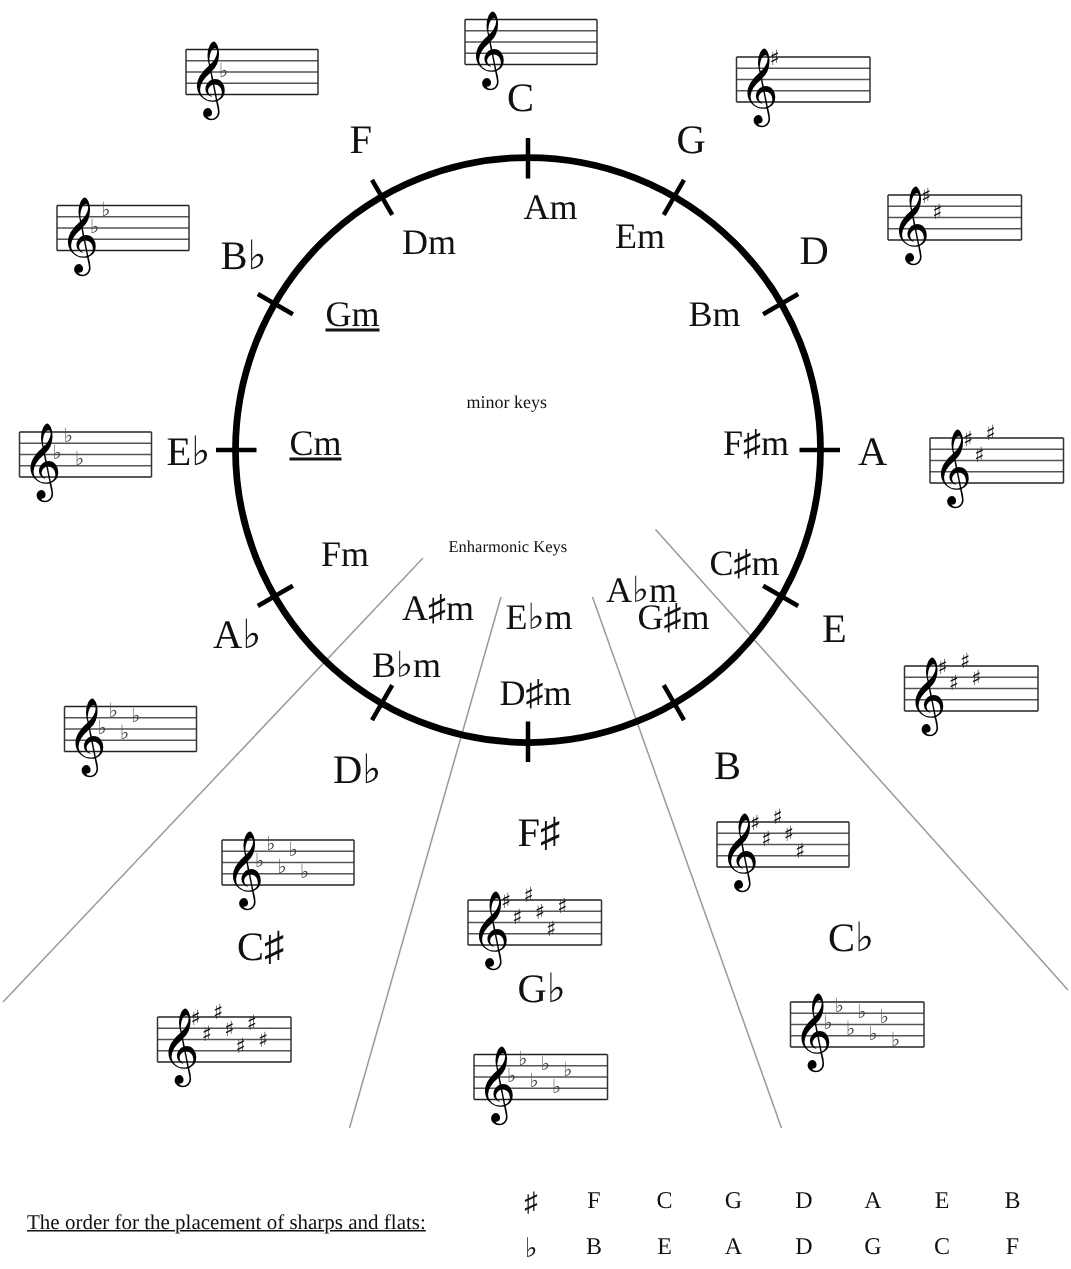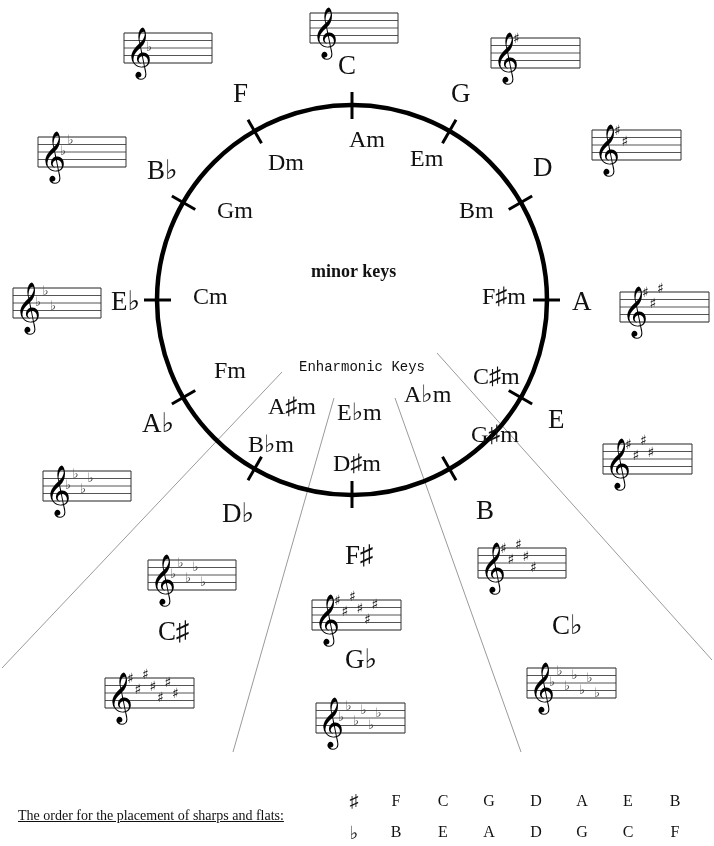--- a/index.html
+++ b/index.html
@@ -2,22 +2,22 @@
 <html><head>
 <meta charset="utf-8">
 <style>
   html, body { margin: 0; padding: 0; background: #ffffff; }
   body { width: 714px; height: 846px; position: relative; overflow: hidden;
          font-family: "Liberation Serif", "DejaVu Serif", serif; color: #111; }
   #diagram { position: absolute; left: 0; top: 0; width: 714px; height: 846px; }
   .lbl { position: absolute; white-space: nowrap; line-height: 1; }
   .major { font-size: 27px; }
   .minor { font-size: 24px; }
-  .center-lbl { font-size: 18px; font-weight: bold; }
-  .enh-lbl { font-size: 14px; font-family: Liberation Mono, monospace; }
+  .center-lbl { font-size: 12px; }
+  .enh-lbl { font-size: 11px; }
   .legend { position: absolute; left: 18px; top: 792px; width: 690px; height: 54px; }
   .legend-text { position: absolute; left: 0; top: 16px; font-size: 14px; text-decoration: underline; }
   .legend-row { position: absolute; left: 326px; height: 22px; }
   .legend-sym { position: absolute; left: 0; width: 20px; font-size: 18px; text-align: center; top: -1px; }
   .legend-cell { position: absolute; width: 30px; text-align: center; font-size: 16px; }
 </style>
 </head>
 <body>
 
 <svg id="diagram" width="714" height="846" viewBox="0 0 714 846" xmlns="http://www.w3.org/2000/svg">
@@ -266,29 +266,29 @@
     <div class="lbl major" style="left: 222px; top: 500px;">D♭</div>
     <div class="lbl major" style="left: 142px; top: 410px;">A♭</div>
     <div class="lbl major" style="left: 111px; top: 288px;">E♭</div>
     <div class="lbl major" style="left: 147px; top: 157px;">B♭</div>
     <div class="lbl major" style="left: 233px; top: 80px;">F</div>
     <div class="lbl minor" style="left: 333px; top: 127px; margin-left: 16px;">Am</div>
     <div class="lbl minor" style="left: 410px; top: 146px;">Em</div>
     <div class="lbl minor" style="left: 459px; top: 198px;">Bm</div>
     <div class="lbl minor" style="left: 482px; top: 284px;">F♯m</div>
     <div class="lbl minor" style="left: 473px; top: 364px;">C♯m</div>
-    <div class="lbl minor" style="left: 425px; top: 422px; margin-left: 46px;">G♯m</div>
+    <div class="lbl minor" style="left: 425px; top: 400px;">G♯m</div>
     <div class="lbl minor" style="left: 404px; top: 382px;">A♭m</div>
     <div class="lbl minor" style="left: 333px; top: 451px; text-align: center;">D♯m</div>
     <div class="lbl minor" style="left: 337px; top: 400px;">E♭m</div>
     <div class="lbl minor" style="left: 248px; top: 432px; text-align: right;">B♭m</div>
     <div class="lbl minor" style="left: 268px; top: 394px; text-align: right;">A♯m</div>
     <div class="lbl minor" style="left: 214px; top: 358px;">Fm</div>
-    <div class="lbl minor" style="left: 193px; top: 284px;">Cm</div>
-    <div class="lbl minor" style="left: 217px; top: 198px;">Gm</div>
+    <div class="lbl minor" style="left: 193px; top: 284px; text-decoration: underline;">Cm</div>
+    <div class="lbl minor" style="left: 217px; top: 198px; text-decoration: underline;">Gm</div>
     <div class="lbl minor" style="left: 268px; top: 150px;">Dm</div>
   </div>
 
 <div class="lbl center-lbl" style="left:311px; top:262px;">minor keys</div>
 <div class="lbl enh-lbl" style="left:299px; top:360px;">Enharmonic Keys</div>
 
 <div class="legend">
   <div class="legend-text">The order for the placement of sharps and flats:</div>
   <div class="legend-row" style="top:0px;">
     <span class="legend-sym">♯</span>

